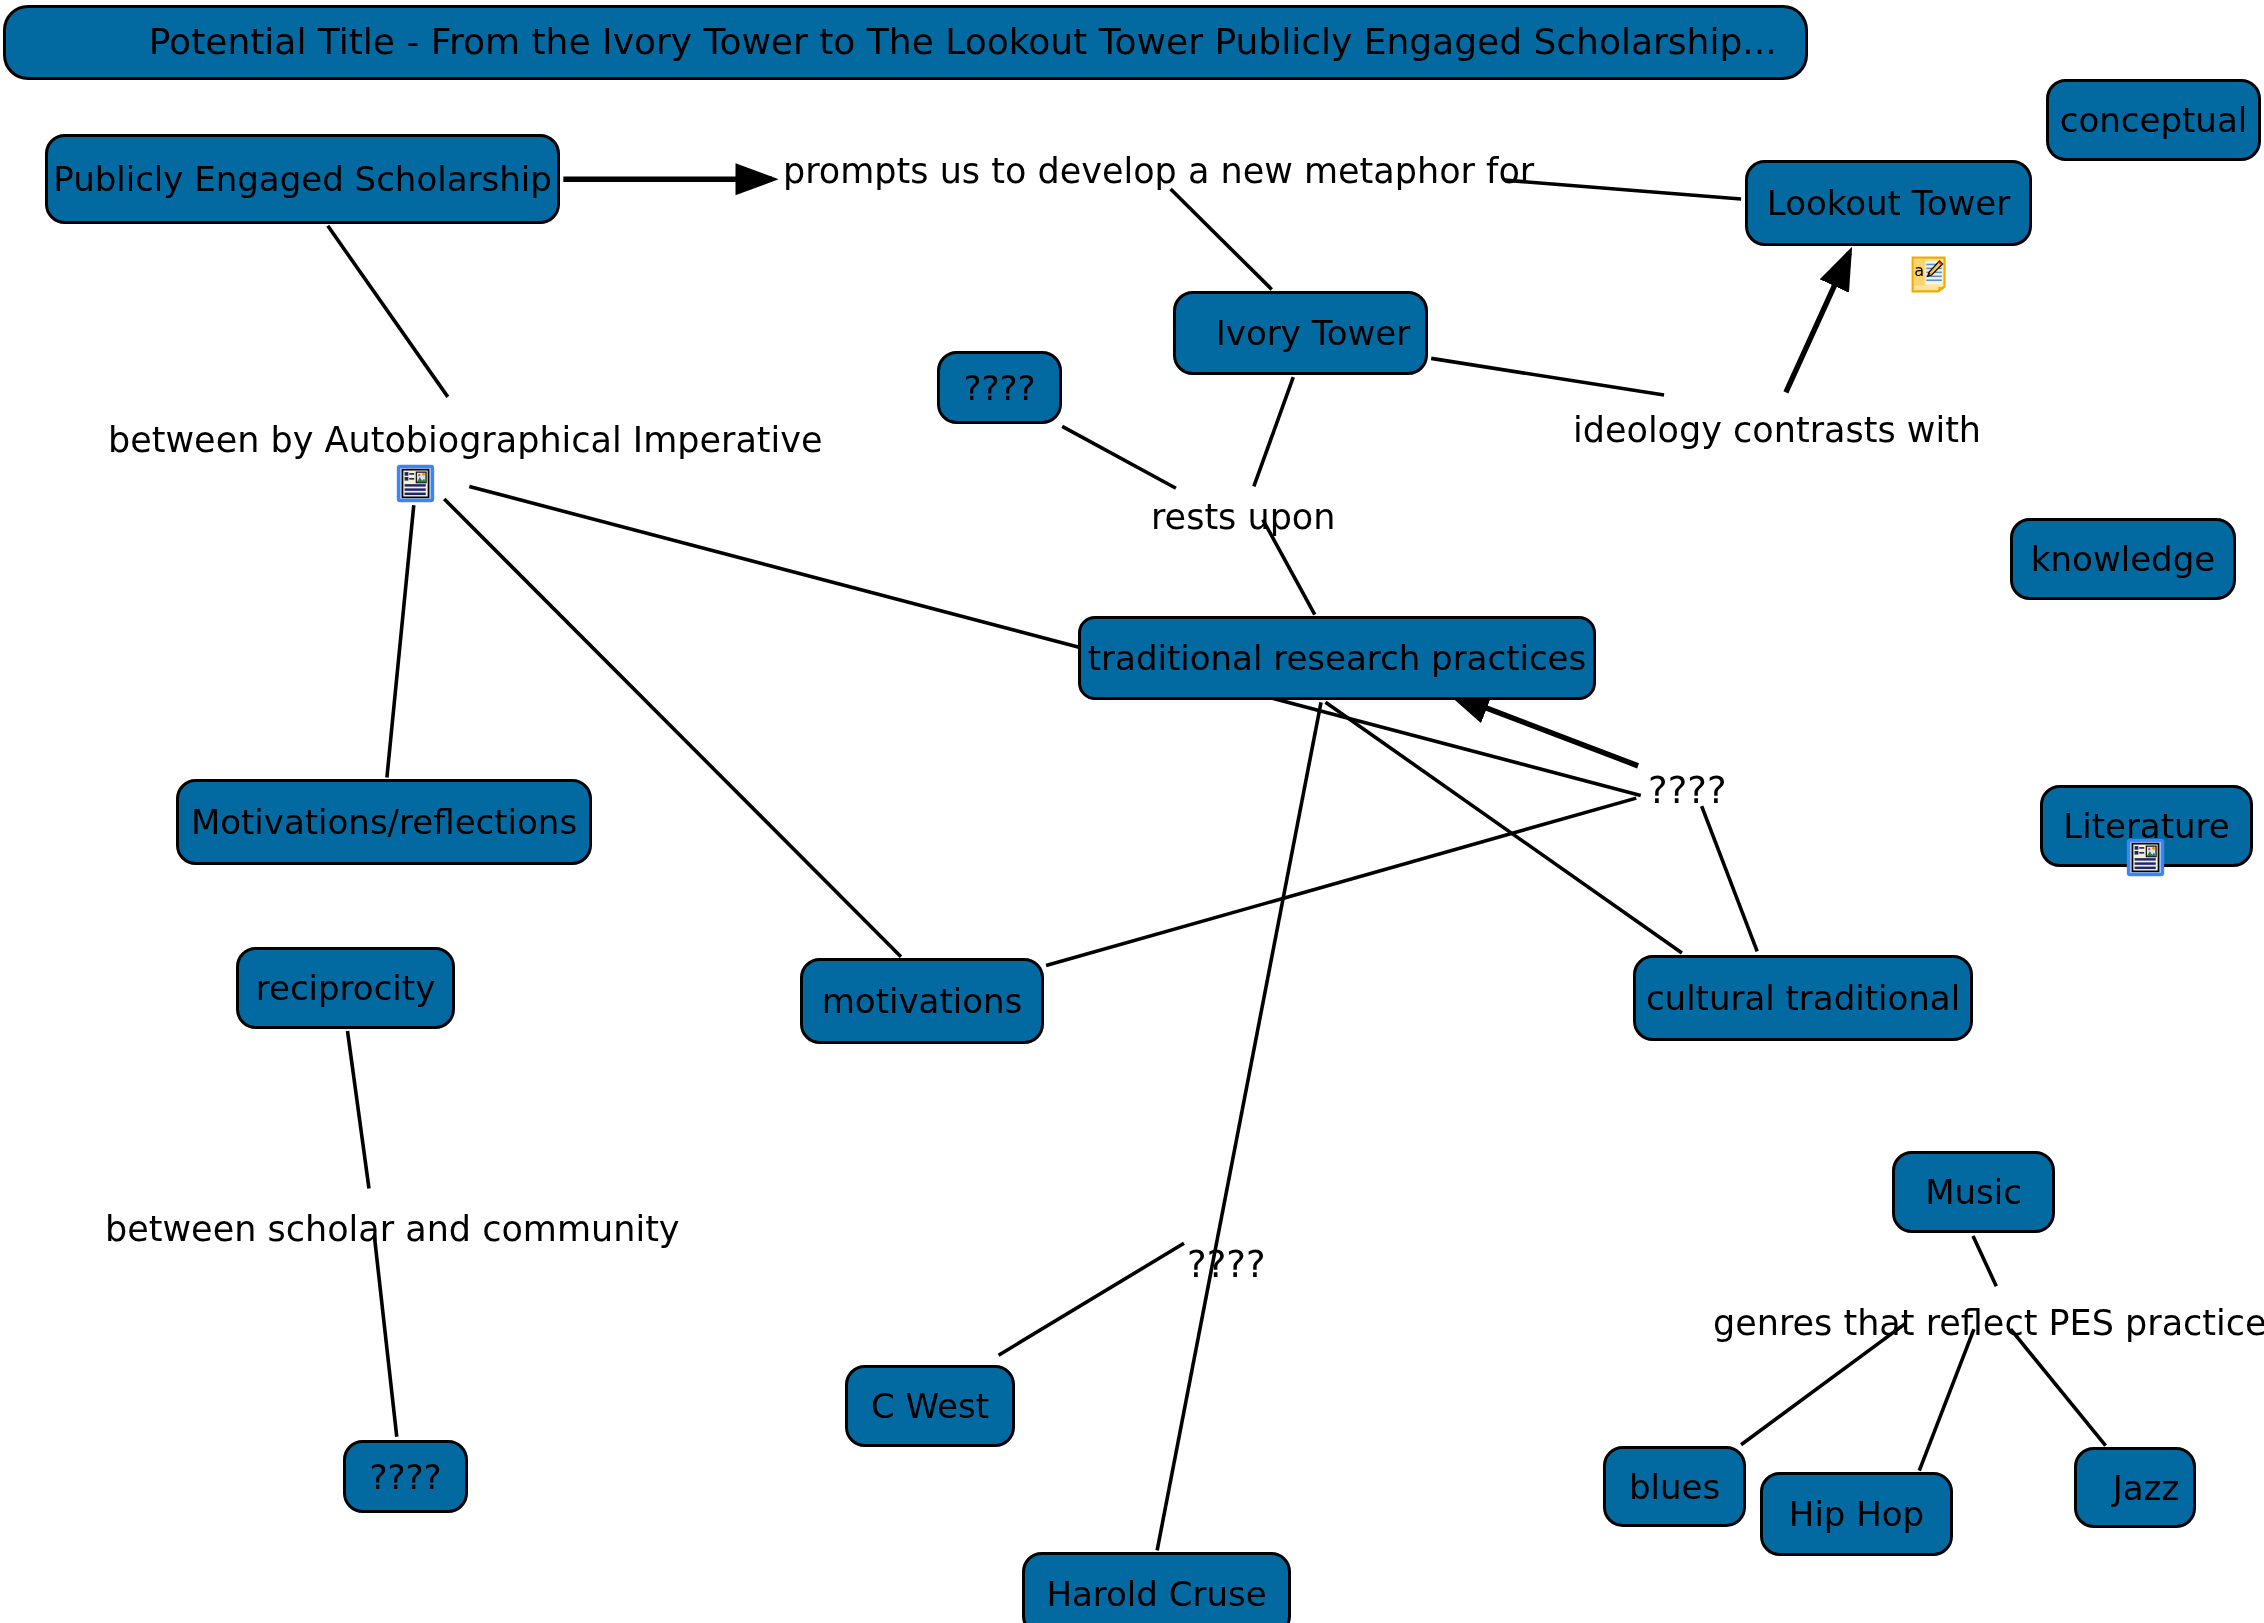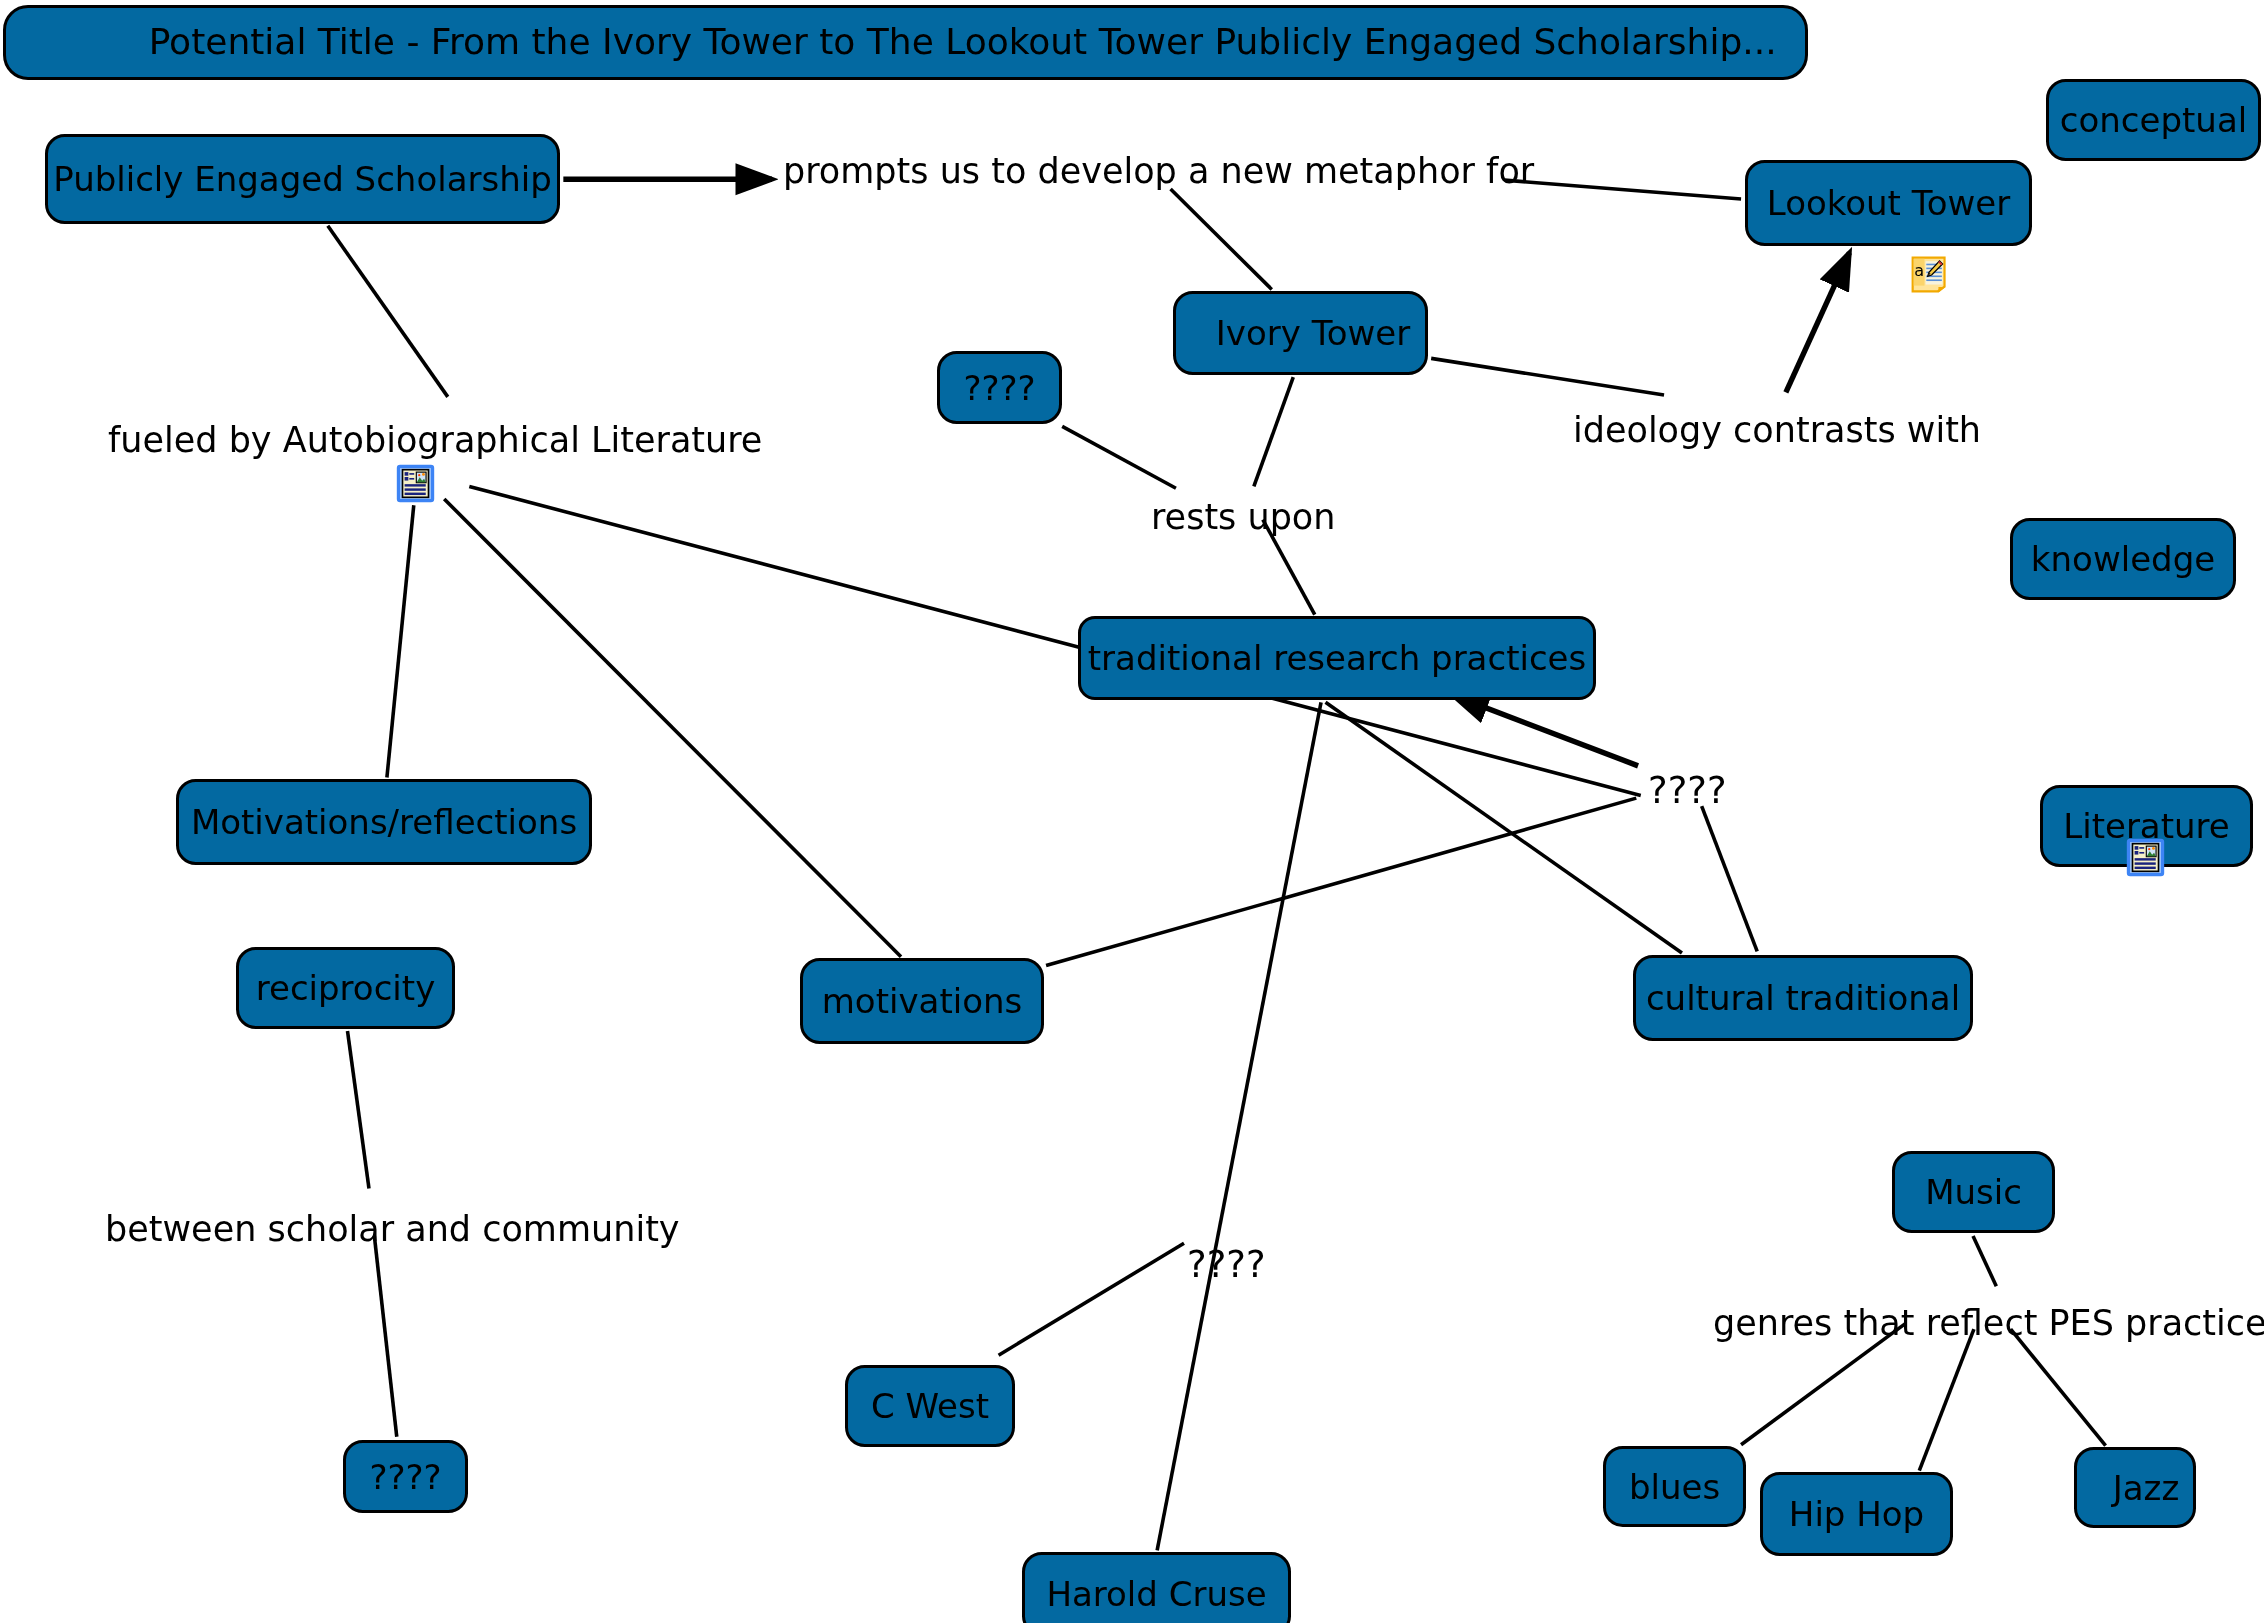--- a/index.html
+++ b/index.html
@@ -164,21 +164,21 @@
       <div class="node" style="left: 1760px; top: 1472px; width: 193px; height: 84px;">
         <span>Hip Hop</span>
       </div>
       <div class="node" style="left: 1022px; top: 1552px; width: 269px; height: 84px;">
         <span>Harold Cruse</span>
       </div>
     </div>
 
   <div id="link-label-layer">
       <div class="link-label" style="left: 783px; top: 154px;">prompts us to develop a new metaphor for</div>
-      <div class="link-label" style="left: 108px; top: 423px;">fueled by Autobiographical Literature</div>
+      <div class="link-label" style="left: 108px; top: 423px;">between by Autobiographical Imperative</div>
       <div class="link-label" style="left: 1573px; top: 413px;">ideology contrasts with</div>
       <div class="link-label" style="left: 1151px; top: 500px;">rests upon</div>
       <div class="link-label qmark" style="left: 1648px; top: 772px;">????</div>
       <div class="link-label" style="left: 105px; top: 1212px;">between scholar and community</div>
       <div class="link-label qmark" style="left: 1187px; top: 1246px;">????</div>
       <div class="link-label" style="left: 1713px; top: 1306px;">genres that reflect PES practice</div>
     </div>
 
   <div id="icon-layer">
       <div class="icon" style="left: 1908px; top: 253px; width: 43px; height: 43px;">

